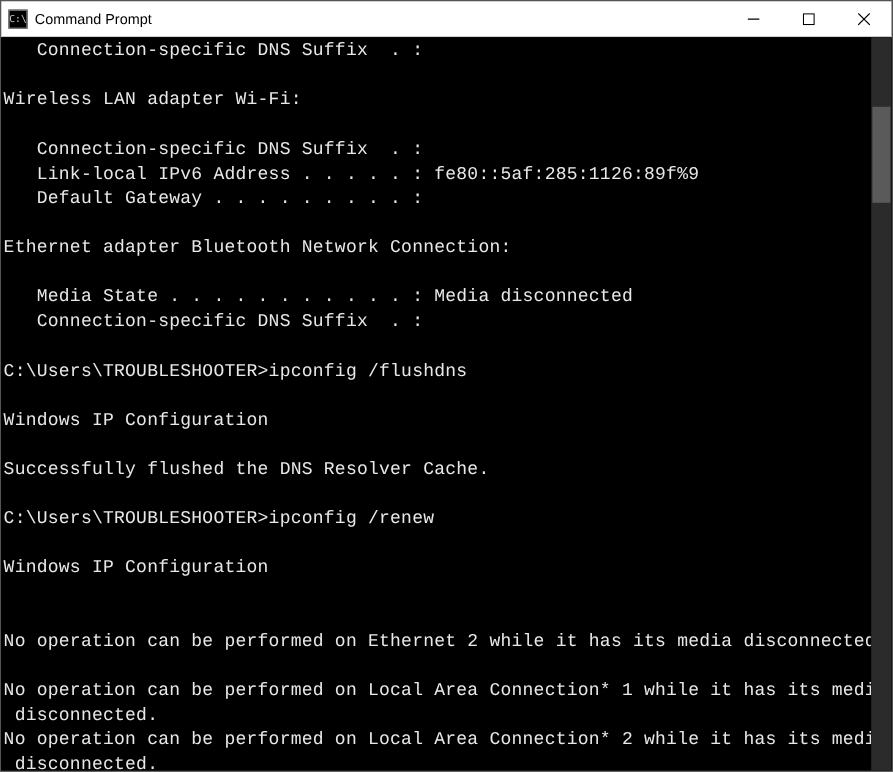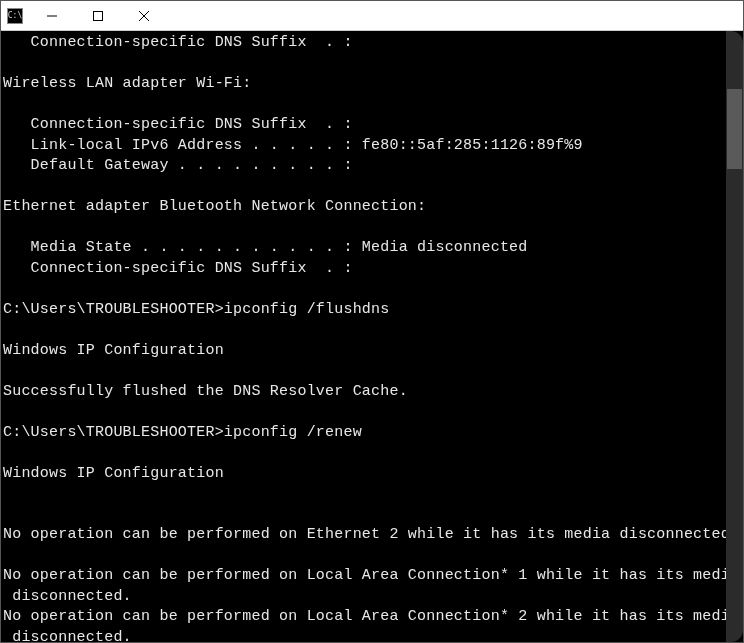--- a/index.html
+++ b/index.html
@@ -68,21 +68,20 @@
     .titlebar-btn svg {
       width: 10px;
       height: 10px;
     }
     .content-wrap {
       flex: 1;
       display: flex;
       background: #000;
       position: relative;
       overflow: hidden;
-      border-radius: 12px;
     }
     .terminal {
       flex: 1;
       background: #000;
       color: #e8e8e8;
       font-family: Consolas, "Courier New", monospace;
       font-size: 15px;
       line-height: 20.5px;
       padding: 2px 0 0 2px;
       white-space: pre;
@@ -108,20 +107,21 @@
     }
   </style>
 </head>
 <body>
 
 <div class="window">
   <div class="titlebar">
     <div class="titlebar-icon">
       <span class="titlebar-icon-inner">C:\</span>
     </div>
+    <div class="titlebar-title">Command Prompt</div>
     <div class="titlebar-controls">
       <div class="titlebar-btn">
         <svg viewBox="0 0 10 10">
             <line x1="0" y1="5" x2="10" y2="5" stroke="#000" stroke-width="1"></line>
           </svg>
       </div>
       <div class="titlebar-btn">
         <svg viewBox="0 0 10 10">
             <rect x="0.5" y="0.5" width="9" height="9" fill="none" stroke="#000" stroke-width="1"></rect>
           </svg>

